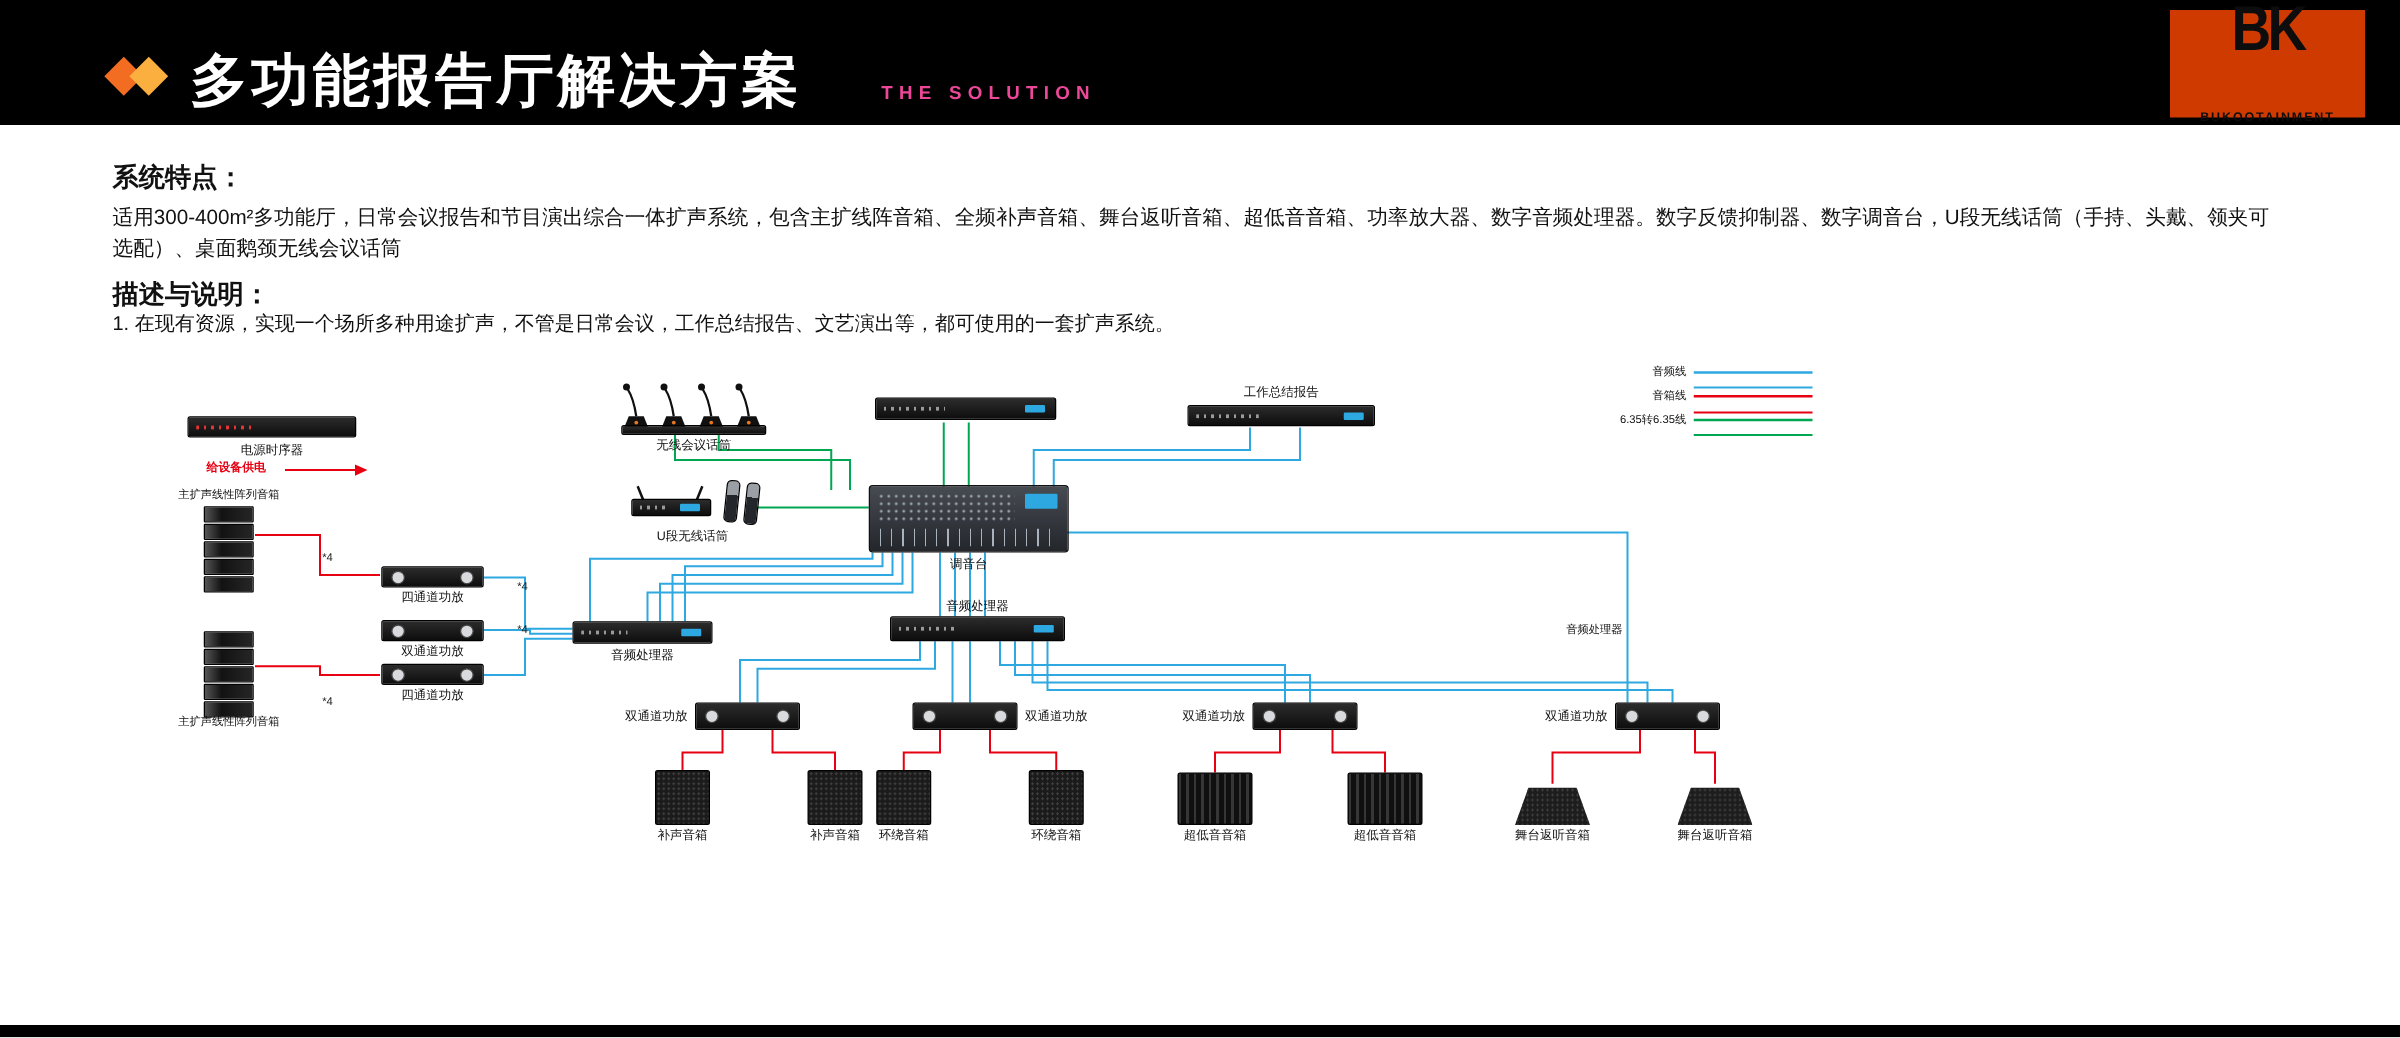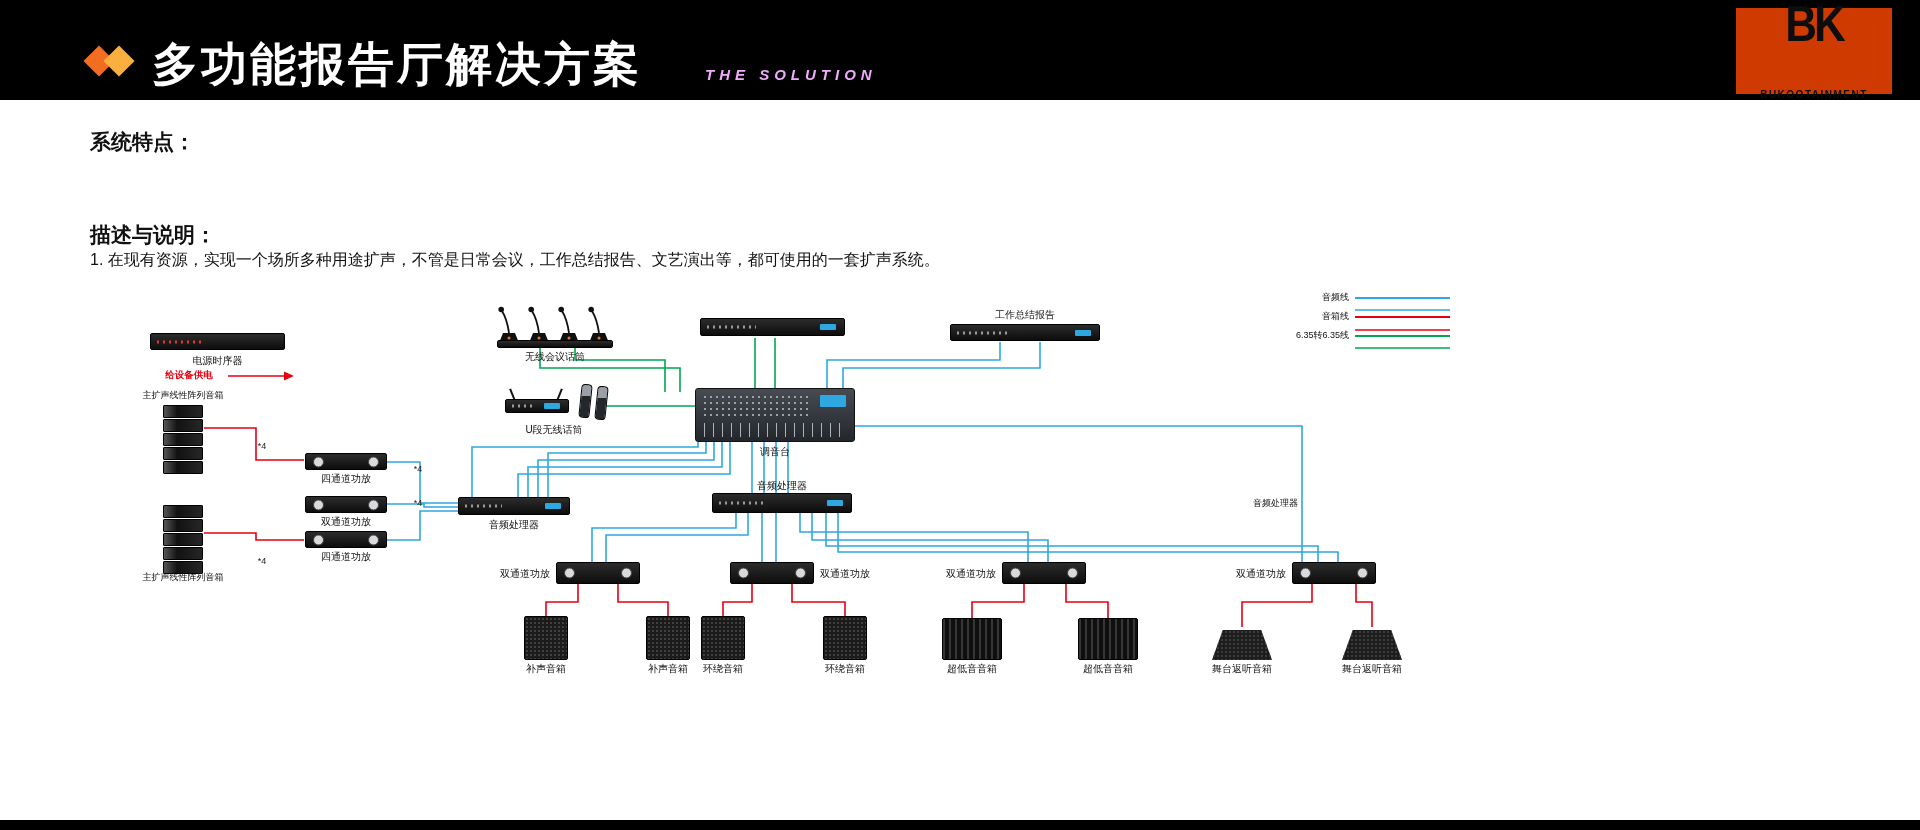--- a/index.html
+++ b/index.html
@@ -7,22 +7,22 @@
          font-family:"Liberation Sans",sans-serif;color:#111;}
 
   
   .header{position:absolute;top:0;left:0;width:100%;height:100px;background:#000;}
   .diamond{position:absolute;left:86px;top:46px;width:60px;height:34px;}
   .diamond span{position:absolute;width:22px;height:22px;transform:rotate(45deg);}
   .diamond .d1{left:2px;top:4px;background:#f26d21;}
   .diamond .d2{left:22px;top:4px;background:#fbaf3f;}
   .title{position:absolute;left:152px;top:34px;margin:0;color:#fff;font-size:46px;
          font-weight:bold;letter-spacing:3px;}
-  .subtitle{position:absolute;left:705px;top:66px;color:#f0abfc;font-size:15px;
-            letter-spacing:5px;font-weight:bold;font-style:italic;}
+  .subtitle{position:absolute;left:705px;top:66px;color:#ec4899;font-size:15px;
+            letter-spacing:5px;font-weight:bold;}
   .logo-box{position:absolute;right:28px;top:8px;width:156px;height:86px;background:#cf3a00;
             display:flex;flex-direction:column;align-items:center;justify-content:center;gap:38px;}
   .bk{font-size:44px;font-weight:900;color:#0d0d0d;line-height:1;letter-spacing:-3px;
       transform:scaleY(1.15);}
   .brand{font-size:10px;font-weight:bold;color:#0d0d0d;letter-spacing:1.5px;margin-top:5px;}
 
   
   .h-sec{position:absolute;left:90px;font-size:21px;font-weight:bold;margin:0;}
   .p-sec{position:absolute;left:90px;width:1740px;font-size:16.5px;line-height:1.5;margin:0;}
 
@@ -86,20 +86,21 @@
     </div>
     <h1 class="title">多功能报告厅解决方案</h1>
     <div class="subtitle">THE SOLUTION</div>
     <div class="logo-box">
       <div class="bk">BK</div>
       <div class="brand">BUKOOTAINMENT</div>
     </div>
   </div>
 
   <h2 class="h-sec" style="top:128px">系统特点：</h2>
+  <p class="p-sec" style="top:162px">适用300-400m²多功能厅，日常会议报告和节目演出综合一体扩声系统，包含主扩线阵音箱、全频补声音箱、舞台返听音箱、超低音音箱、功率放大器、数字音频处理器。数字反馈抑制器、数字调音台，U段无线话筒（手持、头戴、领夹可选配）、桌面鹅颈无线会议话筒</p>
   <h2 class="h-sec" style="top:221px">描述与说明：</h2>
   <p class="p-sec" style="top:248px;font-size:16px">1. 在现有资源，实现一个场所多种用途扩声，不管是日常会议，工作总结报告、文艺演出等，都可使用的一套扩声系统。</p>
 
   <svg class="wires" viewBox="0 0 1920 830">
     <g stroke="#00a651" fill="none" stroke-width="1.6">
       <polyline points="540,347 540,368 680,368 680,392"></polyline>
       <polyline points="575,347 575,360 665,360 665,392"></polyline>
       <polyline points="606,406 695,406"></polyline>
       <polyline points="755,338 755,390"></polyline>
       <polyline points="775,338 775,390"></polyline>

